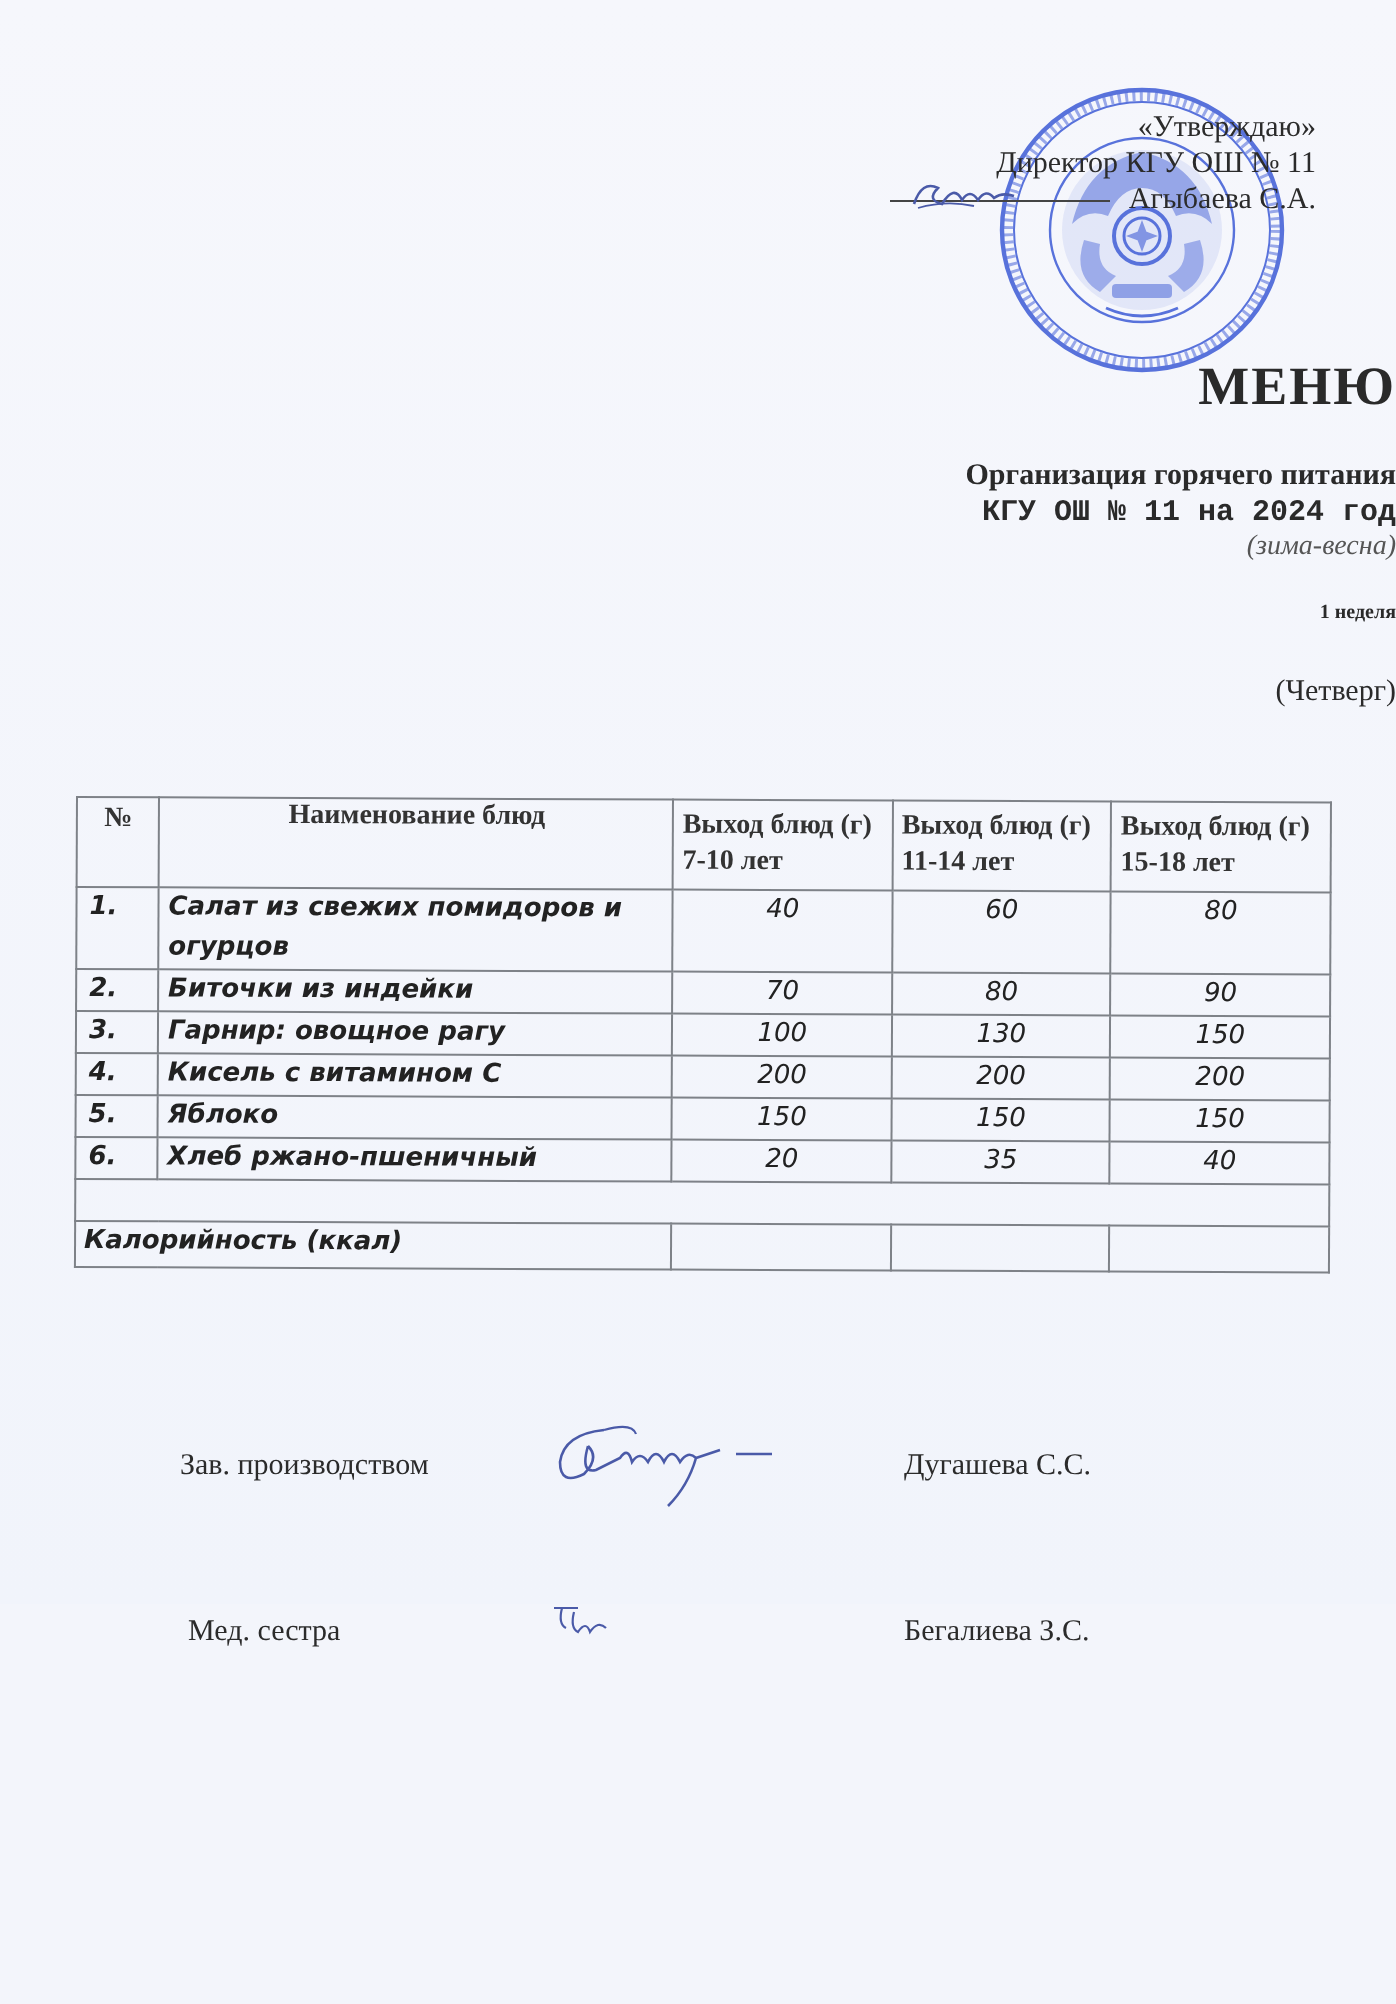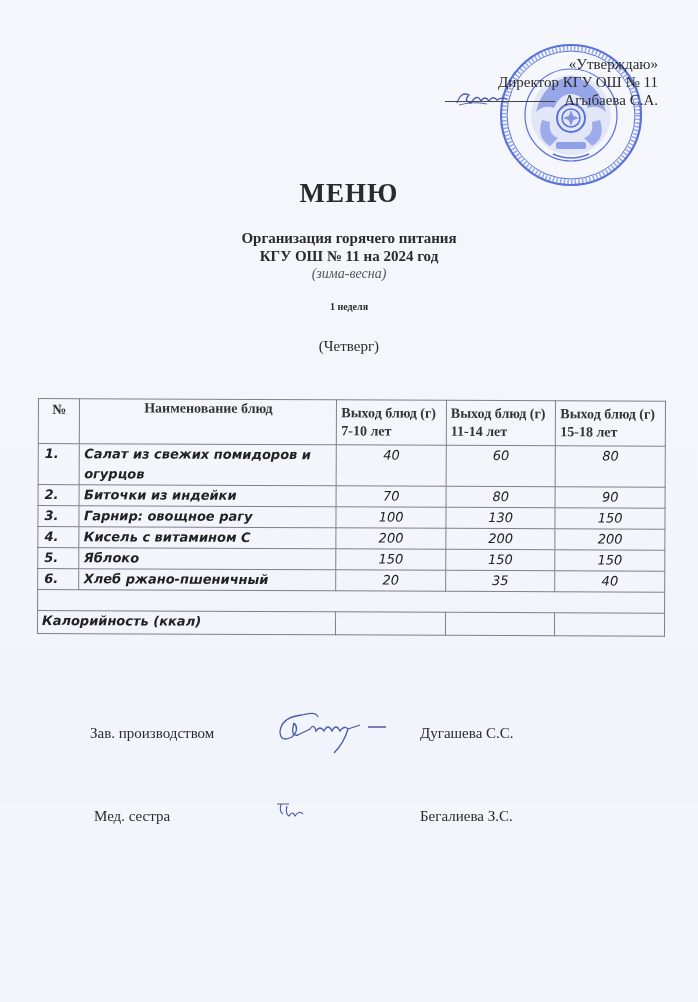--- a/index.html
+++ b/index.html
@@ -55,27 +55,27 @@
       width: 146px;
       height: 146px;
       z-index: 2;
       opacity: 0.85;
     }
 
     
     .title {
       position: absolute;
       left: 0; width: 698px;
-      text-align: center;
+      text-align: right;
       font-family: "Liberation Serif", serif;
       color: #2a2a2a;
     }
     .t-menu { top: 178px; font-size: 27px; font-weight: bold; letter-spacing: 1px; }
     .t-org1 { top: 230px; font-size: 15px; font-weight: bold; }
-    .t-org2 { top: 248px; font-size: 15px; font-weight: bold; }
+    .t-org2 { top: 248px; font-size: 15px; font-weight: bold; font-family: Liberation Mono, monospace; }
     .t-season { top: 266px; font-size: 14px; font-style: italic; color: #555; }
     .t-week { top: 301px; font-size: 10px; font-weight: bold; }
     .t-day { top: 338px; font-size: 15px; font-weight: normal; }
     .t-date { top: 356px; font-size: 15px; font-weight: bold; }
 
     
     table.menu {
       position: absolute;
       left: 38px;
       top: 398px;
@@ -116,21 +116,21 @@
 
     
     .sig-row {
       position: absolute;
       left: 0; width: 698px;
       font-family: "Liberation Serif", serif;
       font-size: 15px;
       color: #2b2b2b;
     }
     .sig-row .role { position: absolute; left: 90px; text-align: center; }
-    .sig-row .person { position: absolute; left: 420px; }
+    .sig-row .person { position: absolute; left: 452px; }
     .sig-row .sig { position: absolute; }
     .row1 { top: 725px; }
     .row2 { top: 808px; }
     .row2 .role { left: 94px; }
   </style>
 </head>
 <body>
 
 <div class="page">
 

